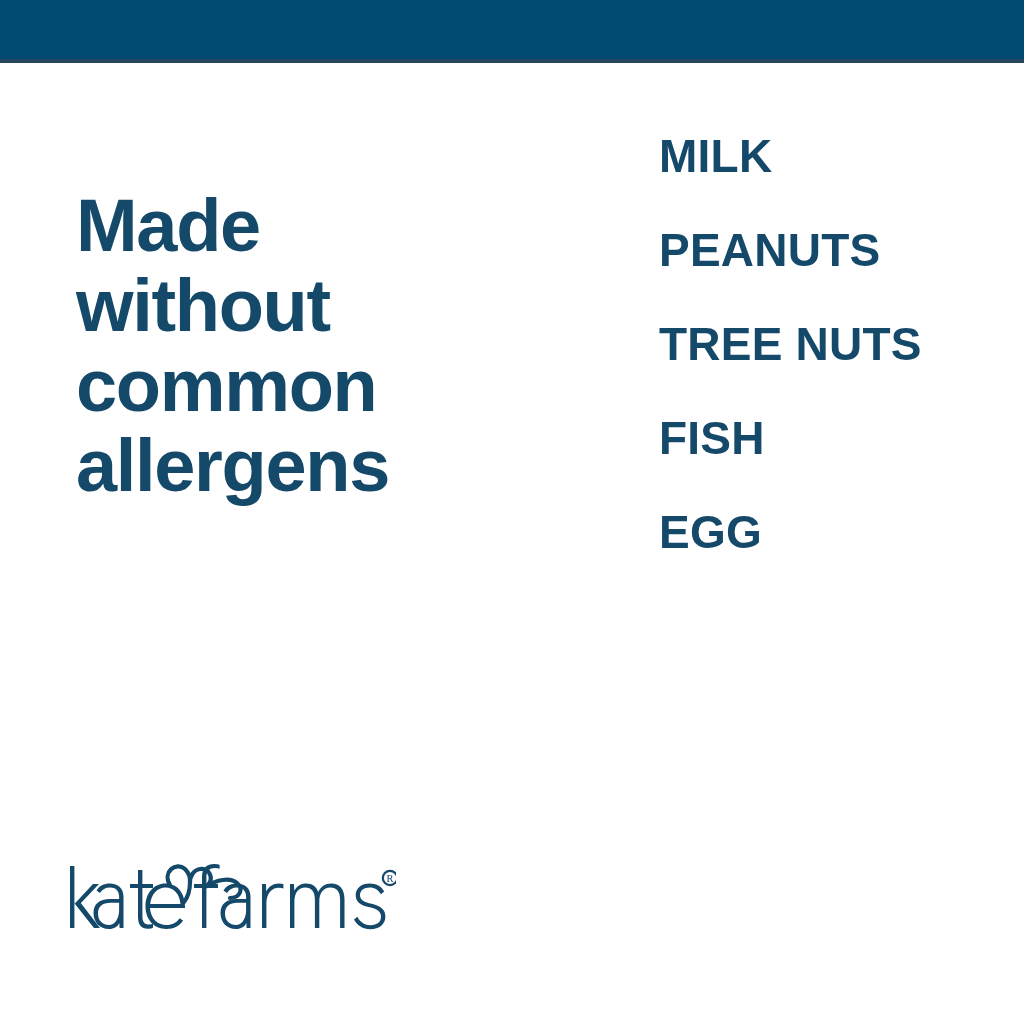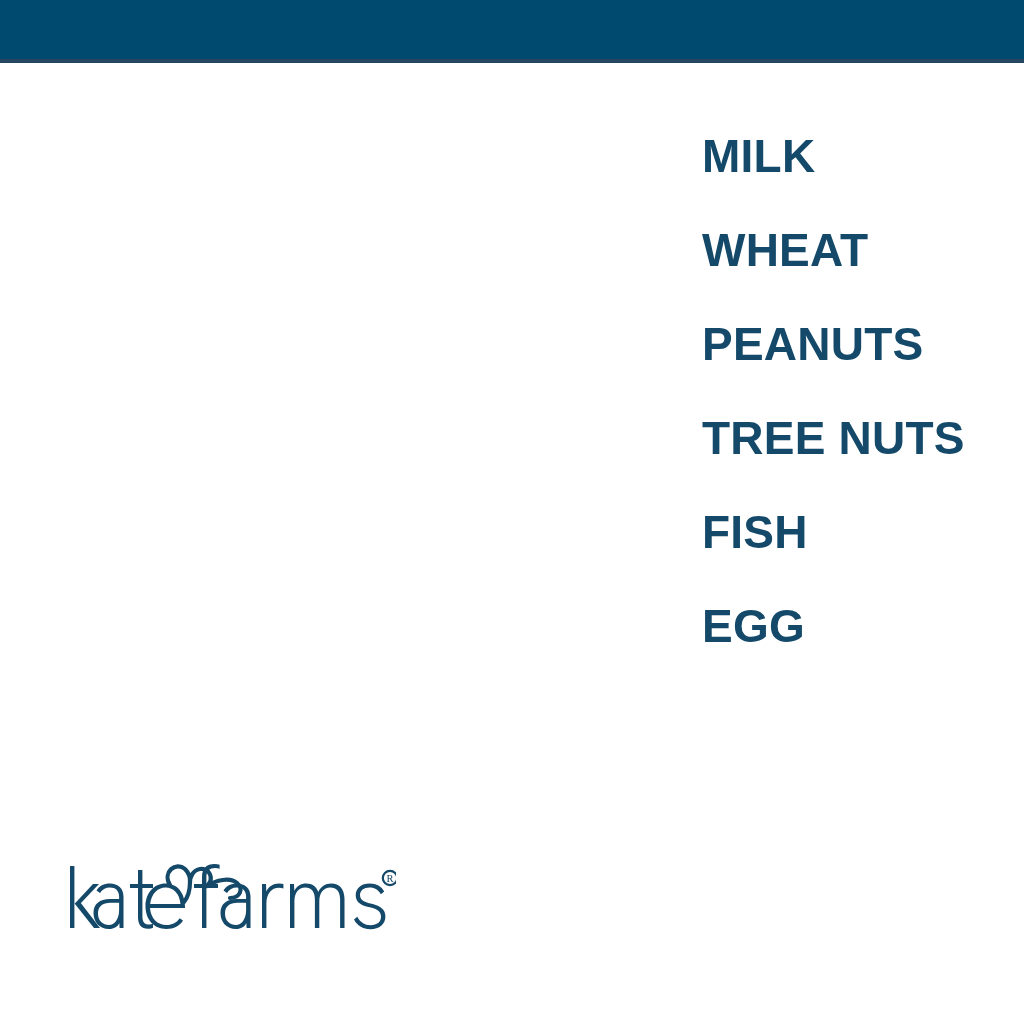--- a/index.html
+++ b/index.html
@@ -70,45 +70,47 @@
   .allergen-item {
     color: #14496A;
     font-family: "Liberation Sans", sans-serif;
     font-weight: bold;
     font-size: 46px;
     line-height: 1;
     letter-spacing: 0.005em;
     height: 94px;
     display: flex;
     align-items: flex-start;
-    margin-left: 43px;
   }
 
   
   .logo {
     position: absolute;
     left: 66px;
     bottom: 86px;
     width: 330px;
     height: 86px;
   }
   .logo svg { display: block; }
 </style>
 </head>
 <body>
 
 <div id="poster">
 
   <div class="top-band"></div>
   <div class="top-band-edge"></div>
 
+  <h1 class="headline">Made
+without
+common
+allergens</h1>
 
   <ul class="allergen-list">
     <li class="allergen-item">MILK</li>
-    <li class="allergen-item">WHEAT</li>
     <li class="allergen-item">PEANUTS</li>
     <li class="allergen-item">TREE NUTS</li>
     <li class="allergen-item">FISH</li>
     <li class="allergen-item">EGG</li>
   </ul>
 
   <div class="logo">
     <svg width="330" height="86" viewBox="0 0 330 86" xmlns="http://www.w3.org/2000/svg">
       <g fill="none" stroke="#14496A" stroke-width="4.2" stroke-linecap="round" stroke-linejoin="round">
 

